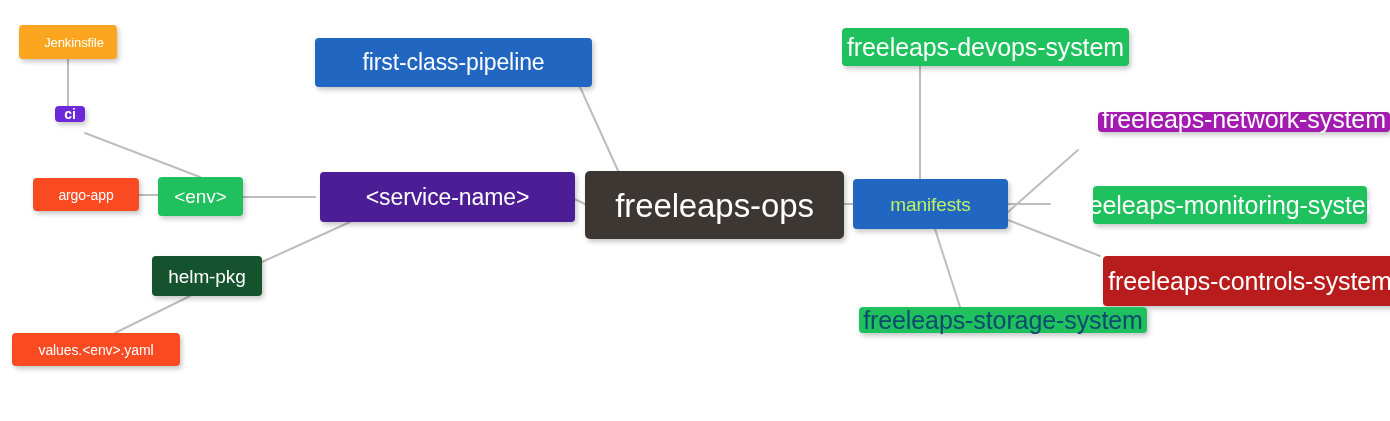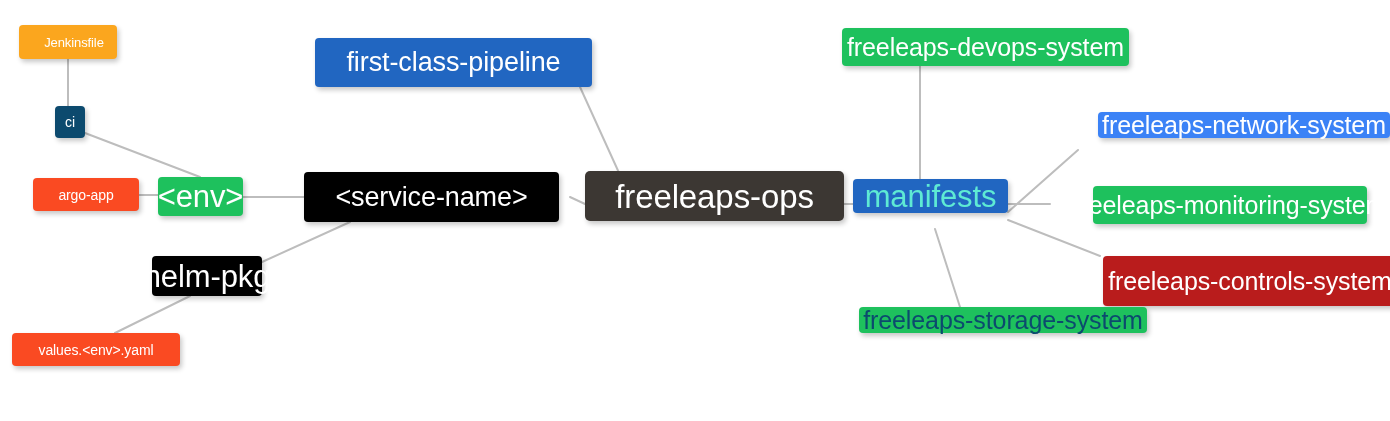--- a/index.html
+++ b/index.html
@@ -16,22 +16,22 @@
     box-sizing:border-box;
     color:#ffffff;
     border-radius:4px;
     white-space:nowrap;
     box-shadow:2px 3px 5px rgba(0,0,0,0.22);
     letter-spacing:-0.1px;
     line-height:1;
     padding:0 12px;
   }
   .lvl-root{font-size:33px;border-radius:5px;}
-  .lvl-1{font-size:27px;}
-  .lvl-2{font-size:31px;}
+  .lvl-1{font-size:23px;}
+  .lvl-2{font-size:19px;}
   .lvl-3{font-size:25px;margin-left:43px;}
   .lvl-4{font-size:14px;}
   .lvl-5{font-size:13px;}
 </style>
 </head>
 <body>
 
 <div id="canvas">
   <svg id="edges" viewBox="0 0 1390 421" xmlns="http://www.w3.org/2000/svg">
       <line x1="585" y1="204" x2="570" y2="197" stroke="#bdbdbd" stroke-width="2" stroke-linecap="round"></line>
@@ -43,54 +43,54 @@
       <line x1="158" y1="195" x2="123" y2="195" stroke="#bdbdbd" stroke-width="2" stroke-linecap="round"></line>
       <line x1="190" y1="296" x2="115" y2="333" stroke="#bdbdbd" stroke-width="2" stroke-linecap="round"></line>
       <line x1="844" y1="204" x2="853" y2="204" stroke="#bdbdbd" stroke-width="2" stroke-linecap="round"></line>
       <line x1="920" y1="179" x2="920" y2="66" stroke="#bdbdbd" stroke-width="2" stroke-linecap="round"></line>
       <line x1="1008" y1="212" x2="1078" y2="150" stroke="#bdbdbd" stroke-width="2" stroke-linecap="round"></line>
       <line x1="1008" y1="204" x2="1050" y2="204" stroke="#bdbdbd" stroke-width="2" stroke-linecap="round"></line>
       <line x1="1008" y1="220" x2="1100" y2="256" stroke="#bdbdbd" stroke-width="2" stroke-linecap="round"></line>
       <line x1="935" y1="229" x2="960" y2="307" stroke="#bdbdbd" stroke-width="2" stroke-linecap="round"></line>
     </svg>
   <div id="node-layer">
-      <div class="node lvl-root" style="left: 585px; top: 171px; width: 259px; height: 50px; background: rgb(60, 55, 51); color: rgb(255, 255, 255); padding-left: 12px;">
+      <div class="node lvl-root" style="left: 585px; top: 171px; width: 259px; height: 68px; background: rgb(60, 55, 51); color: rgb(255, 255, 255); padding-left: 12px;">
         <span>freeleaps-ops</span>
       </div>
-      <div class="node lvl-1" style="left: 304px; top: 172px; width: 255px; height: 50px; background: #000000; color: rgb(255, 255, 255);">
+      <div class="node lvl-1" style="left: 320px; top: 172px; width: 255px; height: 50px; background: #4c1d95; color: rgb(255, 255, 255);">
         <span>&lt;service-name&gt;</span>
       </div>
       <div class="node lvl-1" style="left: 315px; top: 38px; width: 277px; height: 49px; background: rgb(33, 102, 193); color: rgb(255, 255, 255);">
         <span>first-class-pipeline</span>
       </div>
       <div class="node lvl-2" style="left: 158px; top: 177px; width: 85px; height: 39px; background: rgb(30, 193, 93); color: rgb(255, 255, 255);">
         <span>&lt;env&gt;</span>
       </div>
-      <div class="node lvl-2" style="left: 152px; top: 256px; width: 110px; height: 40px; background: #000000; color: rgb(255, 255, 255);">
+      <div class="node lvl-2" style="left: 152px; top: 256px; width: 110px; height: 40px; background: #14532d; color: rgb(255, 255, 255);">
         <span>helm-pkg</span>
       </div>
-      <div class="node lvl-4" style="left: 55px; top: 106px; width: 30px; height: 32px; background: #0c4a6e; color: rgb(255, 255, 255);">
+      <div class="node lvl-4" style="left: 55px; top: 106px; width: 30px; height: 16px; background: #6d28d9; color: rgb(255, 255, 255); font-weight: bold;">
         <span>ci</span>
       </div>
       <div class="node lvl-5" style="left: 19px; top: 25px; width: 98px; height: 34px; background: rgb(251, 166, 30); color: rgb(255, 255, 255); padding-left: 24px;">
         <span>Jenkinsfile</span>
       </div>
       <div class="node lvl-4" style="left: 33px; top: 178px; width: 106px; height: 33px; background: rgb(250, 74, 34); color: rgb(255, 255, 255);">
         <span>argo-app</span>
       </div>
       <div class="node lvl-4" style="left: 12px; top: 333px; width: 168px; height: 33px; background: rgb(250, 74, 34); color: rgb(255, 255, 255);">
         <span>values.&lt;env&gt;.yaml</span>
       </div>
-      <div class="node lvl-2" style="left: 853px; top: 179px; width: 155px; height: 34px; background: rgb(33, 102, 193); color: #5eead4;">
+      <div class="node lvl-2" style="left: 853px; top: 179px; width: 155px; height: 50px; background: rgb(33, 102, 193); color: #bef264;">
         <span>manifests</span>
       </div>
       <div class="node lvl-3" style="left: 799px; top: 28px; width: 287px; height: 38px; background: rgb(30, 193, 93); color: rgb(255, 255, 255);">
         <span>freeleaps-devops-system</span>
       </div>
-      <div class="node lvl-3" style="left: 1055px; top: 112px; width: 292px; height: 26px; background: #3b82f6; color: rgb(255, 255, 255);">
+      <div class="node lvl-3" style="left: 1055px; top: 112px; width: 292px; height: 20px; background: #a21caf; color: rgb(255, 255, 255); align-items: flex-end;">
         <span>freeleaps-network-system</span>
       </div>
       <div class="node lvl-3" style="left: 1050px; top: 186px; width: 274px; height: 38px; background: rgb(30, 193, 93); color: rgb(255, 255, 255);">
         <span>freeleaps-monitoring-system</span>
       </div>
       <div class="node lvl-3" style="left: 1060px; top: 256px; width: 294px; height: 50px; background: #b91c1c; color: rgb(255, 255, 255);">
         <span>freeleaps-controls-system</span>
       </div>
       <div class="node lvl-3" style="left: 816px; top: 307px; width: 288px; height: 26px; background: rgb(30, 193, 93); color: #0c4a6e;">
         <span>freeleaps-storage-system</span>

